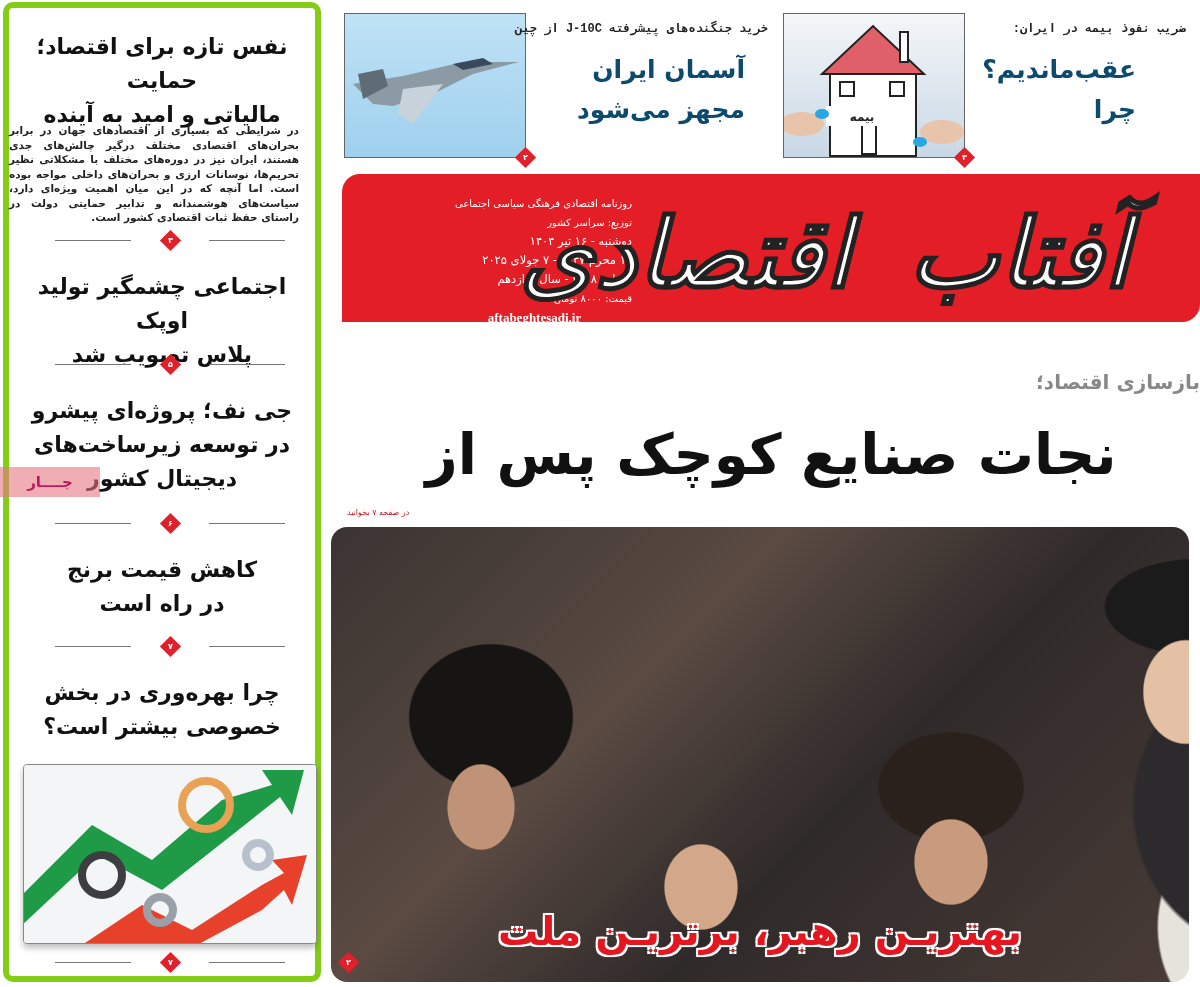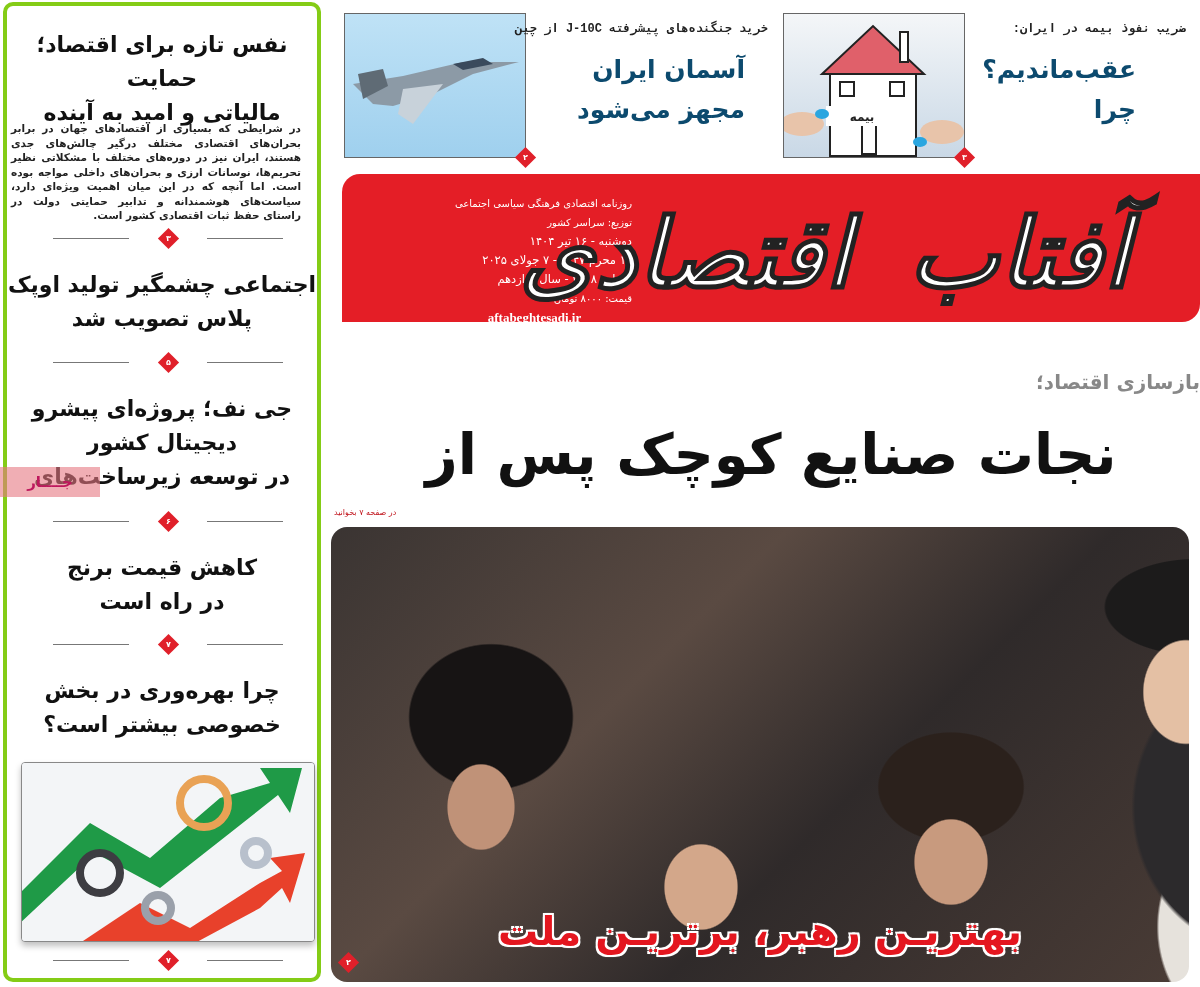--- a/index.html
+++ b/index.html
@@ -2,21 +2,21 @@
 <html><head>
 <meta charset="utf-8">
 <style>
   * { box-sizing: border-box; margin: 0; padding: 0; }
   html, body { width: 1200px; height: 987px; overflow: hidden; background: #ffffff; }
   body { position: relative; font-family: "DejaVu Sans", sans-serif; color: #111; direction: rtl; }
 
   
   .sidebar {
     position: absolute; left: 3px; top: 2px; width: 318px; height: 980px;
-    border: 4px solid #84cc16; border-radius: 10px; background: #fff;
+    border: 6px solid #84cc16; border-radius: 10px; background: #fff;
   }
   .sb-headline {
     position: absolute; left: 0; width: 100%; text-align: center;
     font-family: "DejaVu Sans", sans-serif; font-weight: bold; color: #111;
     font-size: 22px; line-height: 34px;
   }
   .sb-lead { top: 22px; }
   .sb-body {
     position: absolute; top: 115px; right: 16px; width: 290px;
     font-size: 10.5px; line-height: 14.5px; text-align: justify; color: #222;
@@ -79,21 +79,21 @@
   
   .kicker-main {
     position: absolute; left: 342px; width: 858px; top: 370px; 
     color: #888; font-size: 20px; font-weight: bold;
   }
   .headline-main {
     position: absolute; left: 342px; width: 858px; top: 405px; text-align: center;
     color: #111; font-size: 56px; font-weight: bold; letter-spacing: -1px; line-height: 100px;
   }
   .read-more {
-    position: absolute; left: 334px; top: 508px; color: #c0121a; font-size: 8px; direction: rtl;
+    position: absolute; left: 347px; top: 508px; color: #c0121a; font-size: 8px; direction: rtl;
   }
 
   
   .main-photo {
     position: absolute; left: 331px; top: 527px; width: 858px; height: 455px;
     border-radius: 16px; overflow: hidden;
     background:
       radial-gradient(ellipse 70px 85px at 855px 165px, #e4c0a4 0 60%, transparent 62%),
       radial-gradient(ellipse 95px 50px at 865px 80px, #1c1b1b 0 95%, transparent 97%),
       radial-gradient(ellipse 60px 70px at 620px 335px, #c89a7e 0 60%, transparent 62%),
@@ -138,22 +138,22 @@
   <div class="sep" style="top:348px">
     <div class="line l"></div>
       <div class="line r"></div>
     <div class="diamond">
         <span>۵</span>
       </div>
   </div>
 
   <div class="sb-headline" style="top:386px">
     <div>جی نف؛ پروژه‌ای پیشرو</div>
+    <div>در توسعه زیرساخت‌های</div>
     <div>دیجیتال کشور</div>
-    <div>در توسعه زیرساخت‌های</div>
   </div>
 
   <div class="sep" style="top:507px">
     <div class="line l"></div>
       <div class="line r"></div>
     <div class="diamond">
         <span>۶</span>
       </div>
   </div>
 

